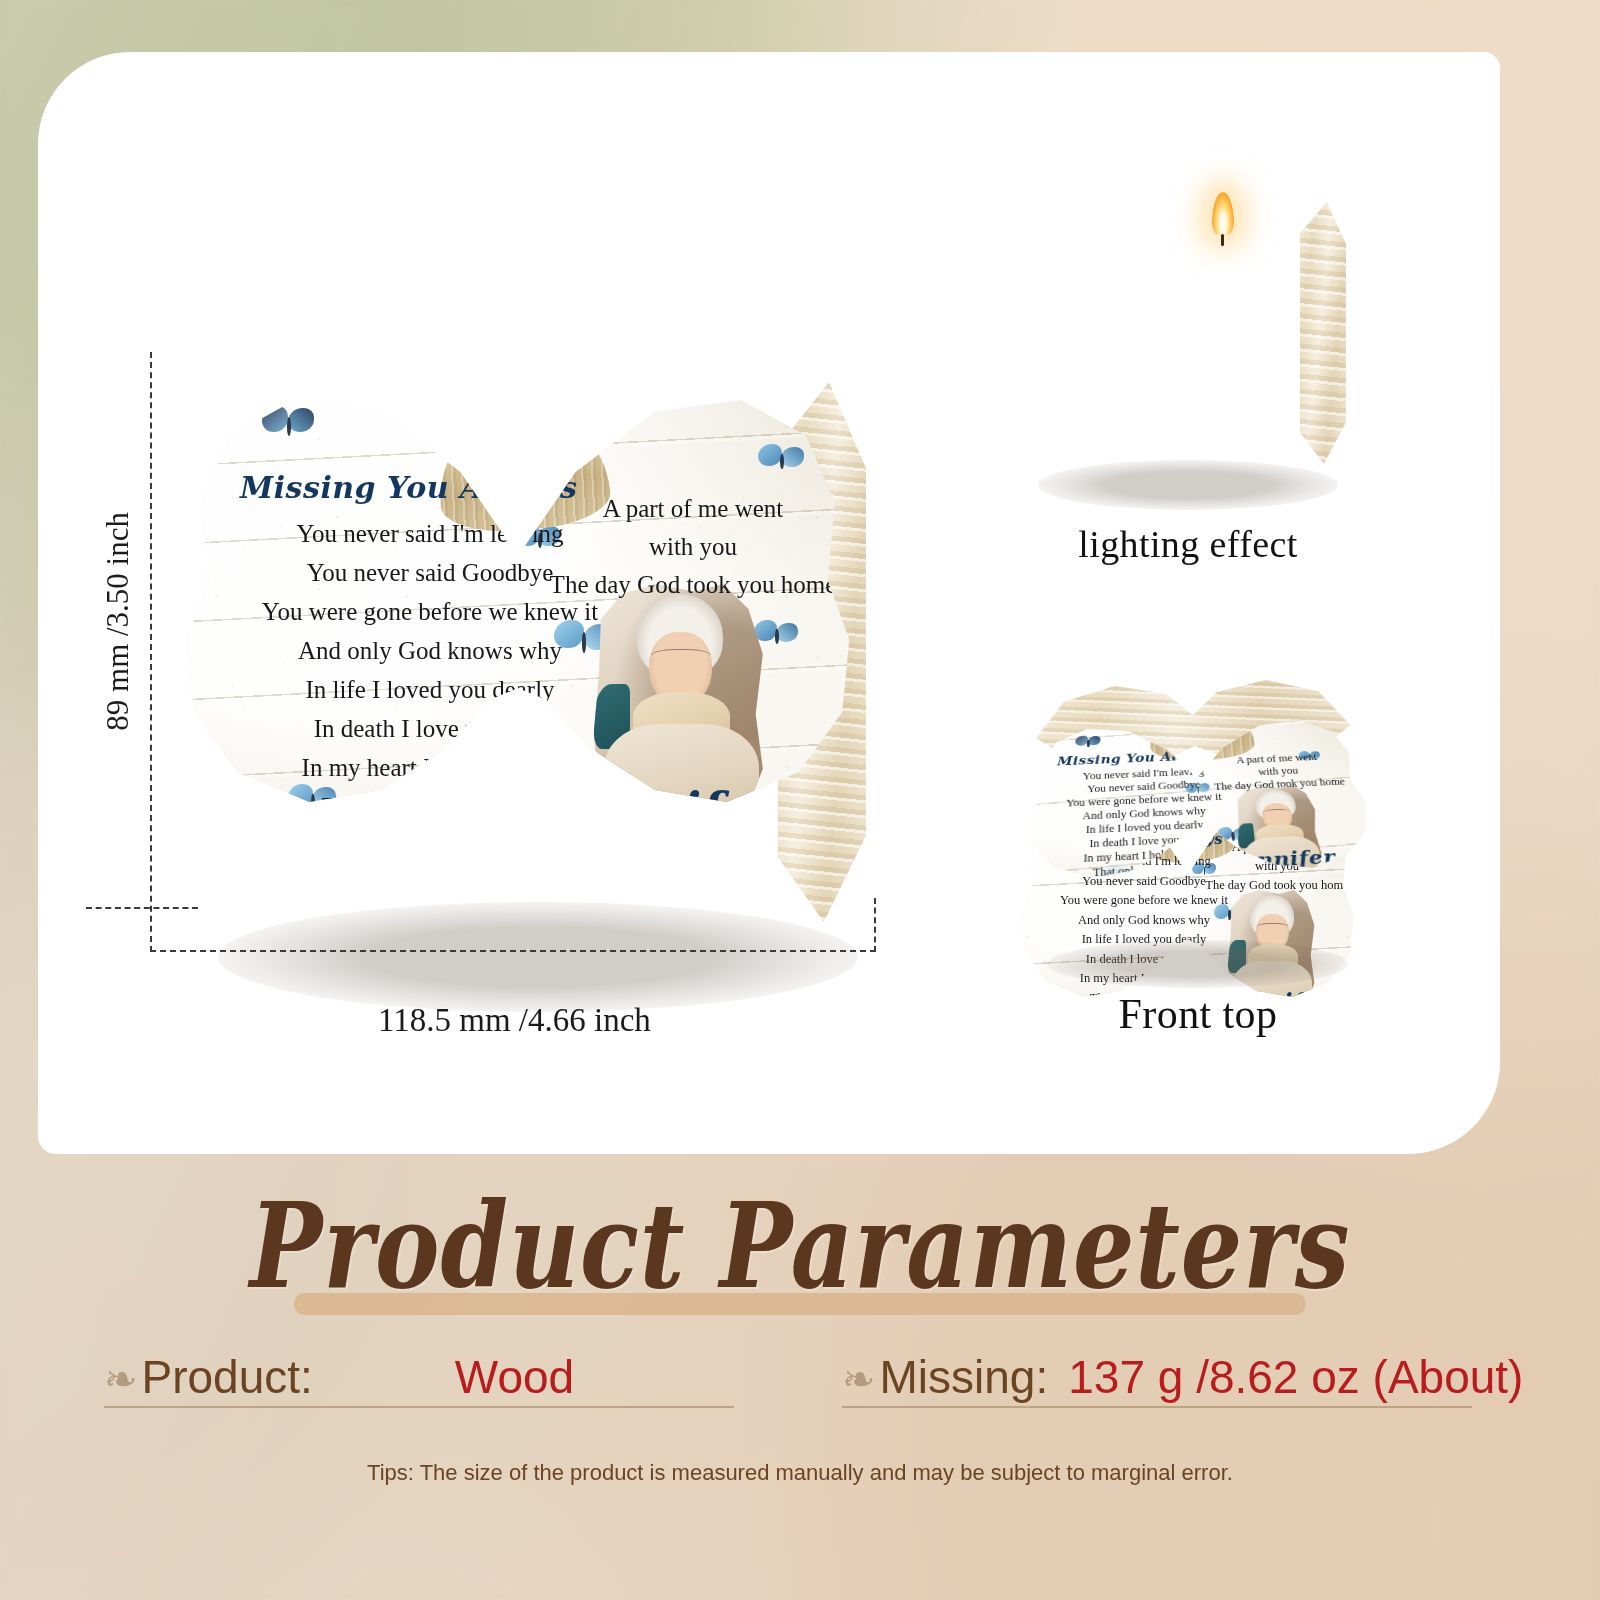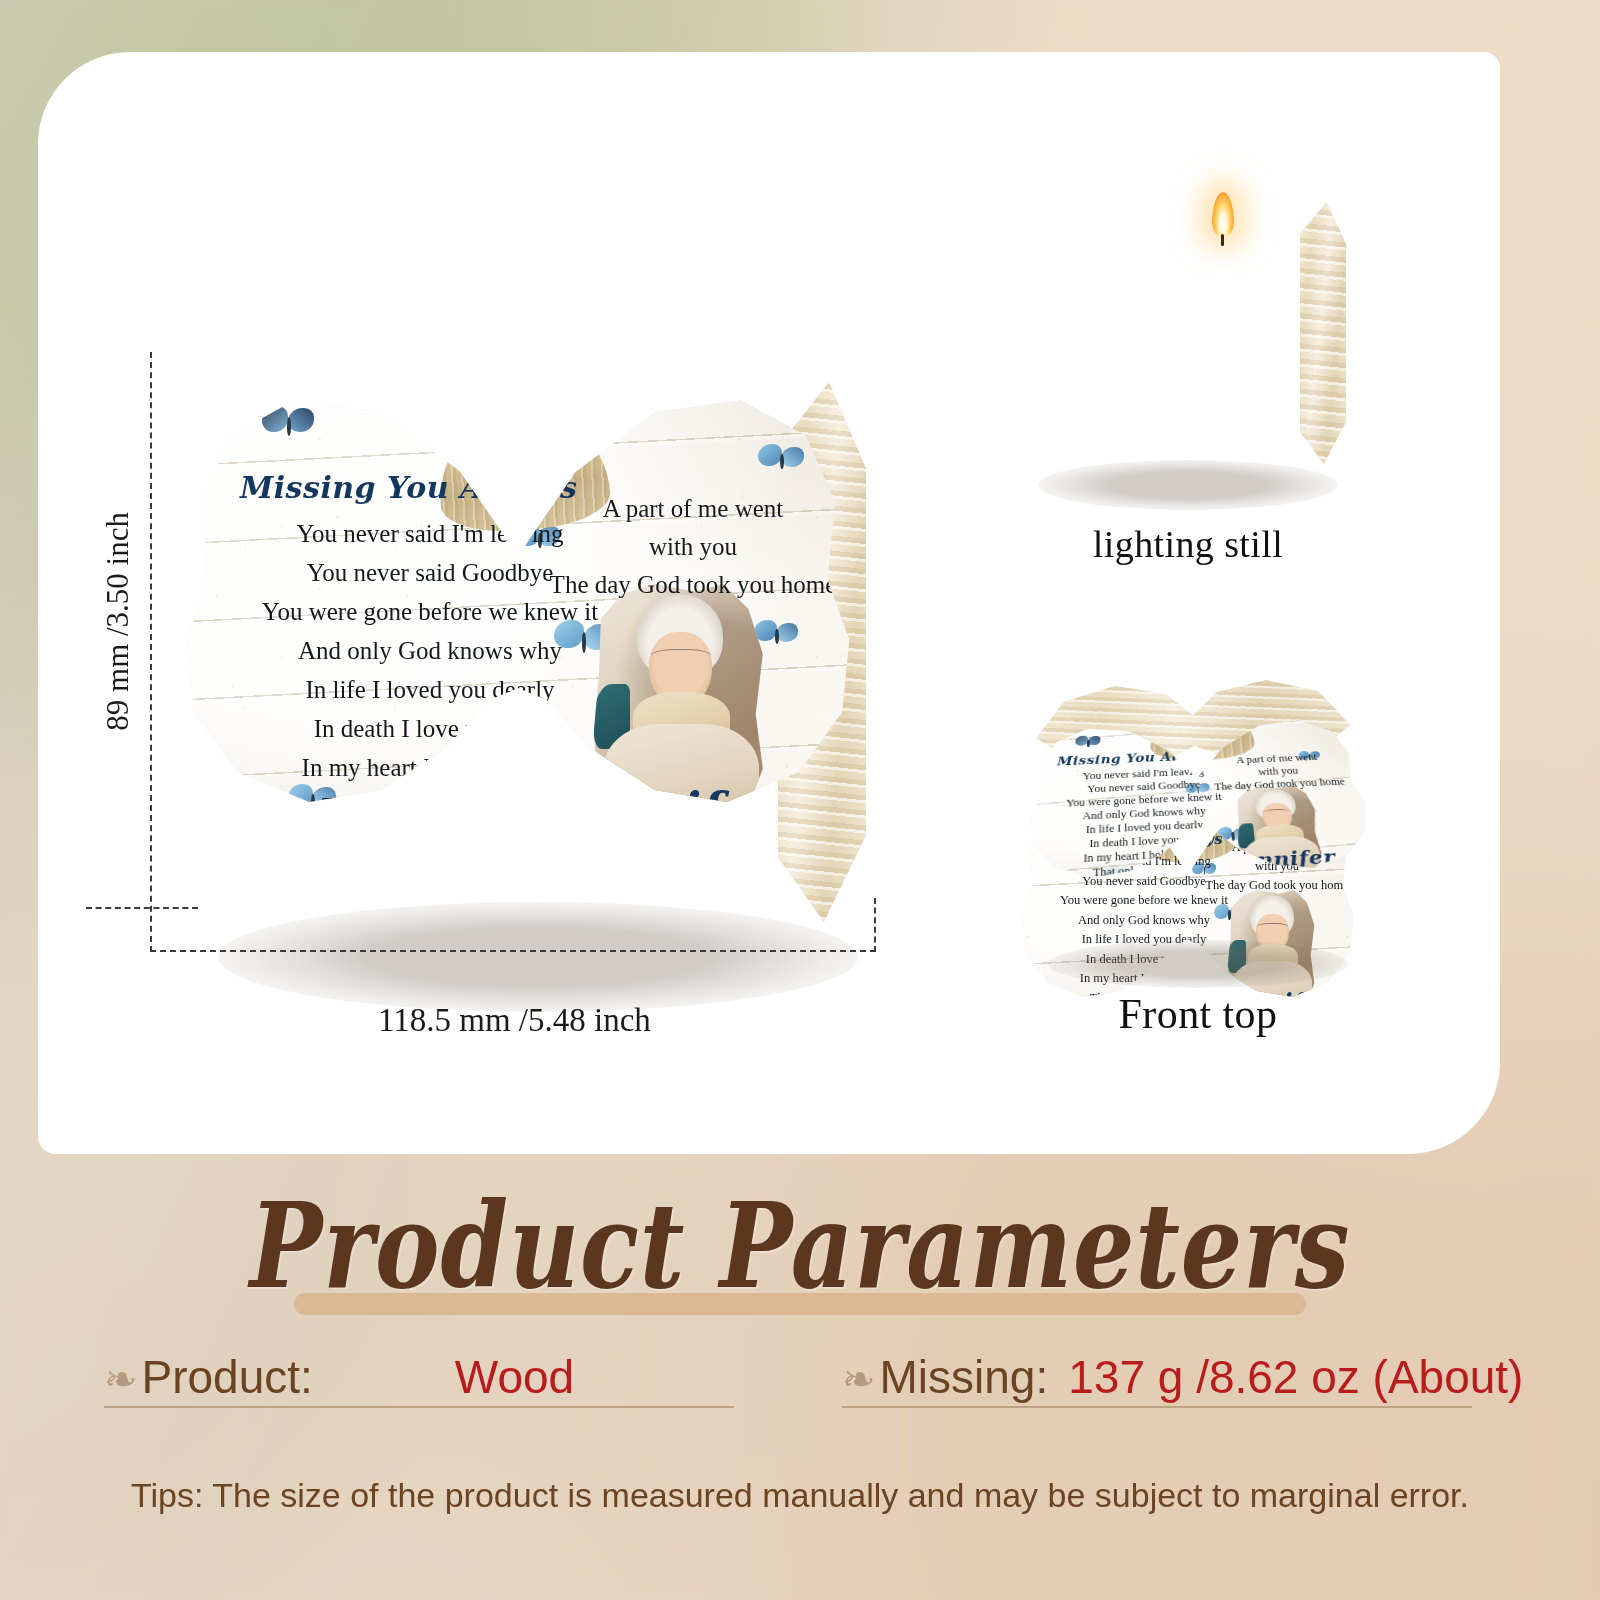--- a/index.html
+++ b/index.html
@@ -206,21 +206,21 @@
     top:139px; width:1012px; height:22px;
     background:#d9b58e; border-radius:11px; opacity:.85;
   }
   .row { position:absolute; display:flex; align-items:baseline; }
   .row .bfly-bullet { font-size:40px; color:#b49a7e; margin-right:4px; line-height:1; }
   .row .k { font-family:"Liberation Sans", sans-serif; font-size:46px; color:#6b4423; }
   .row .v { font-family:"Liberation Sans", sans-serif; font-size:46px; color:#b91c1c; }
   .row-rule { position:absolute; height:2px; background:#b69a7b; opacity:.85; }
   .tips {
     position:absolute; left:0; right:0; top:1460px; text-align:center;
-    font-family:"Liberation Sans", sans-serif; font-size:34px; color:#6b4423;margin-top:16px;
+    font-family:"Liberation Sans", sans-serif; font-size:22px; color:#6b4423;
   }
 </style>
 </head>
 <body>
 
 <div class="bg-wrap">
   <div class="bg-base"></div>
   <div class="bg-sheen"></div>
 </div>
 
@@ -336,21 +336,21 @@
     <div class="script" style="position:absolute; left:400px; top:430px; font-size:48px;">Jennifer</div>
     <div style="position:absolute; left:408px; top:492px; font-size:36px; color:#14375f; font-family:'Liberation Serif', serif; font-weight:700;">1945-2024</div>
   </div>
 
   <div class="dash-v" style="left:112px; top:300px; height:600px;"></div>
   <div class="dash-h" style="left:112px; top:898px; width:726px;"></div>
   <div class="dash-h" style="left:48px; top:855px; width:112px;"></div>
   <div class="dash-v" style="left:836px; top:846px; height:54px;"></div>
 
   <div class="dim-label dim-v" style="left:62px; top:460px; font-size:31px;">89 mm /3.50 inch</div>
-  <div class="dim-label" style="left:340px; top:950px; font-size:33px;">118.5 mm /5.48 inch</div>
+  <div class="dim-label" style="left:340px; top:950px; font-size:33px;">118.5 mm /4.66 inch</div>
 
   <div class="shadow" style="left:1000px; top:408px; width:300px; height:50px;"></div>
 
   <div class="edge" style="left:1262px; top:150px; width:46px; height:262px;
               clip-path:polygon(0% 12%, 58% 0%, 100% 16%, 100% 84%, 52% 100%, 0% 88%); border-radius:14px;"></div>
 
   <div class="plaque bfly-clip" style="left:970px; top:120px; width:360px; height:300px;">
     <div class="face"></div>
     <div class="speckle"></div>
 
@@ -429,21 +429,21 @@
     <div class="script" style="position:absolute; left:212px; top:216px; font-size:24px;">Jennifer</div>
     <div style="position:absolute; left:216px; top:246px; font-size:18px; color:#14375f; font-family:'Liberation Serif', serif; font-weight:700;">1945-2024</div>
   </div>
 
   <div style="position:absolute; left:1174px; top:140px; width:22px; height:44px;
               background:radial-gradient(ellipse at 50% 72%, #fffbe8 0 20%, #ffd770 42%, #f7a531 68%, rgba(247,165,49,0) 88%);
               border-radius:50% 50% 44% 44% / 70% 70% 30% 30%;
               box-shadow:0 0 26px 14px rgba(255,206,120,.55);"></div>
   <div style="position:absolute; left:1183px; top:182px; width:3px; height:12px; background:#3a2a18; border-radius:2px;"></div>
 
-  <div class="caption" style="left:980px; top:470px; width:340px;">lighting still</div>
+  <div class="caption" style="left:980px; top:470px; width:340px;">lighting effect</div>
 
   <div class="shadow" style="left:1010px; top:888px; width:300px; height:48px;"></div>
 
   <div style="position:absolute; left:980px; top:588px; width:360px; height:310px; transform:perspective(900px) rotateX(34deg) rotateZ(-3deg);">
 
     <div class="edge" style="left:8px; top:0; width:344px; height:120px;
                 clip-path:polygon(2% 62%, 10% 22%, 26% 6%, 42% 18%, 50% 44%, 58% 18%, 74% 6%, 90% 22%, 98% 62%, 88% 86%, 62% 96%, 50% 78%, 38% 96%, 12% 86%);
                 border-radius:20px;"></div>
 
     <div class="plaque bfly-clip" style="position:absolute; left:0; top:44px; width:360px; height:266px;">

